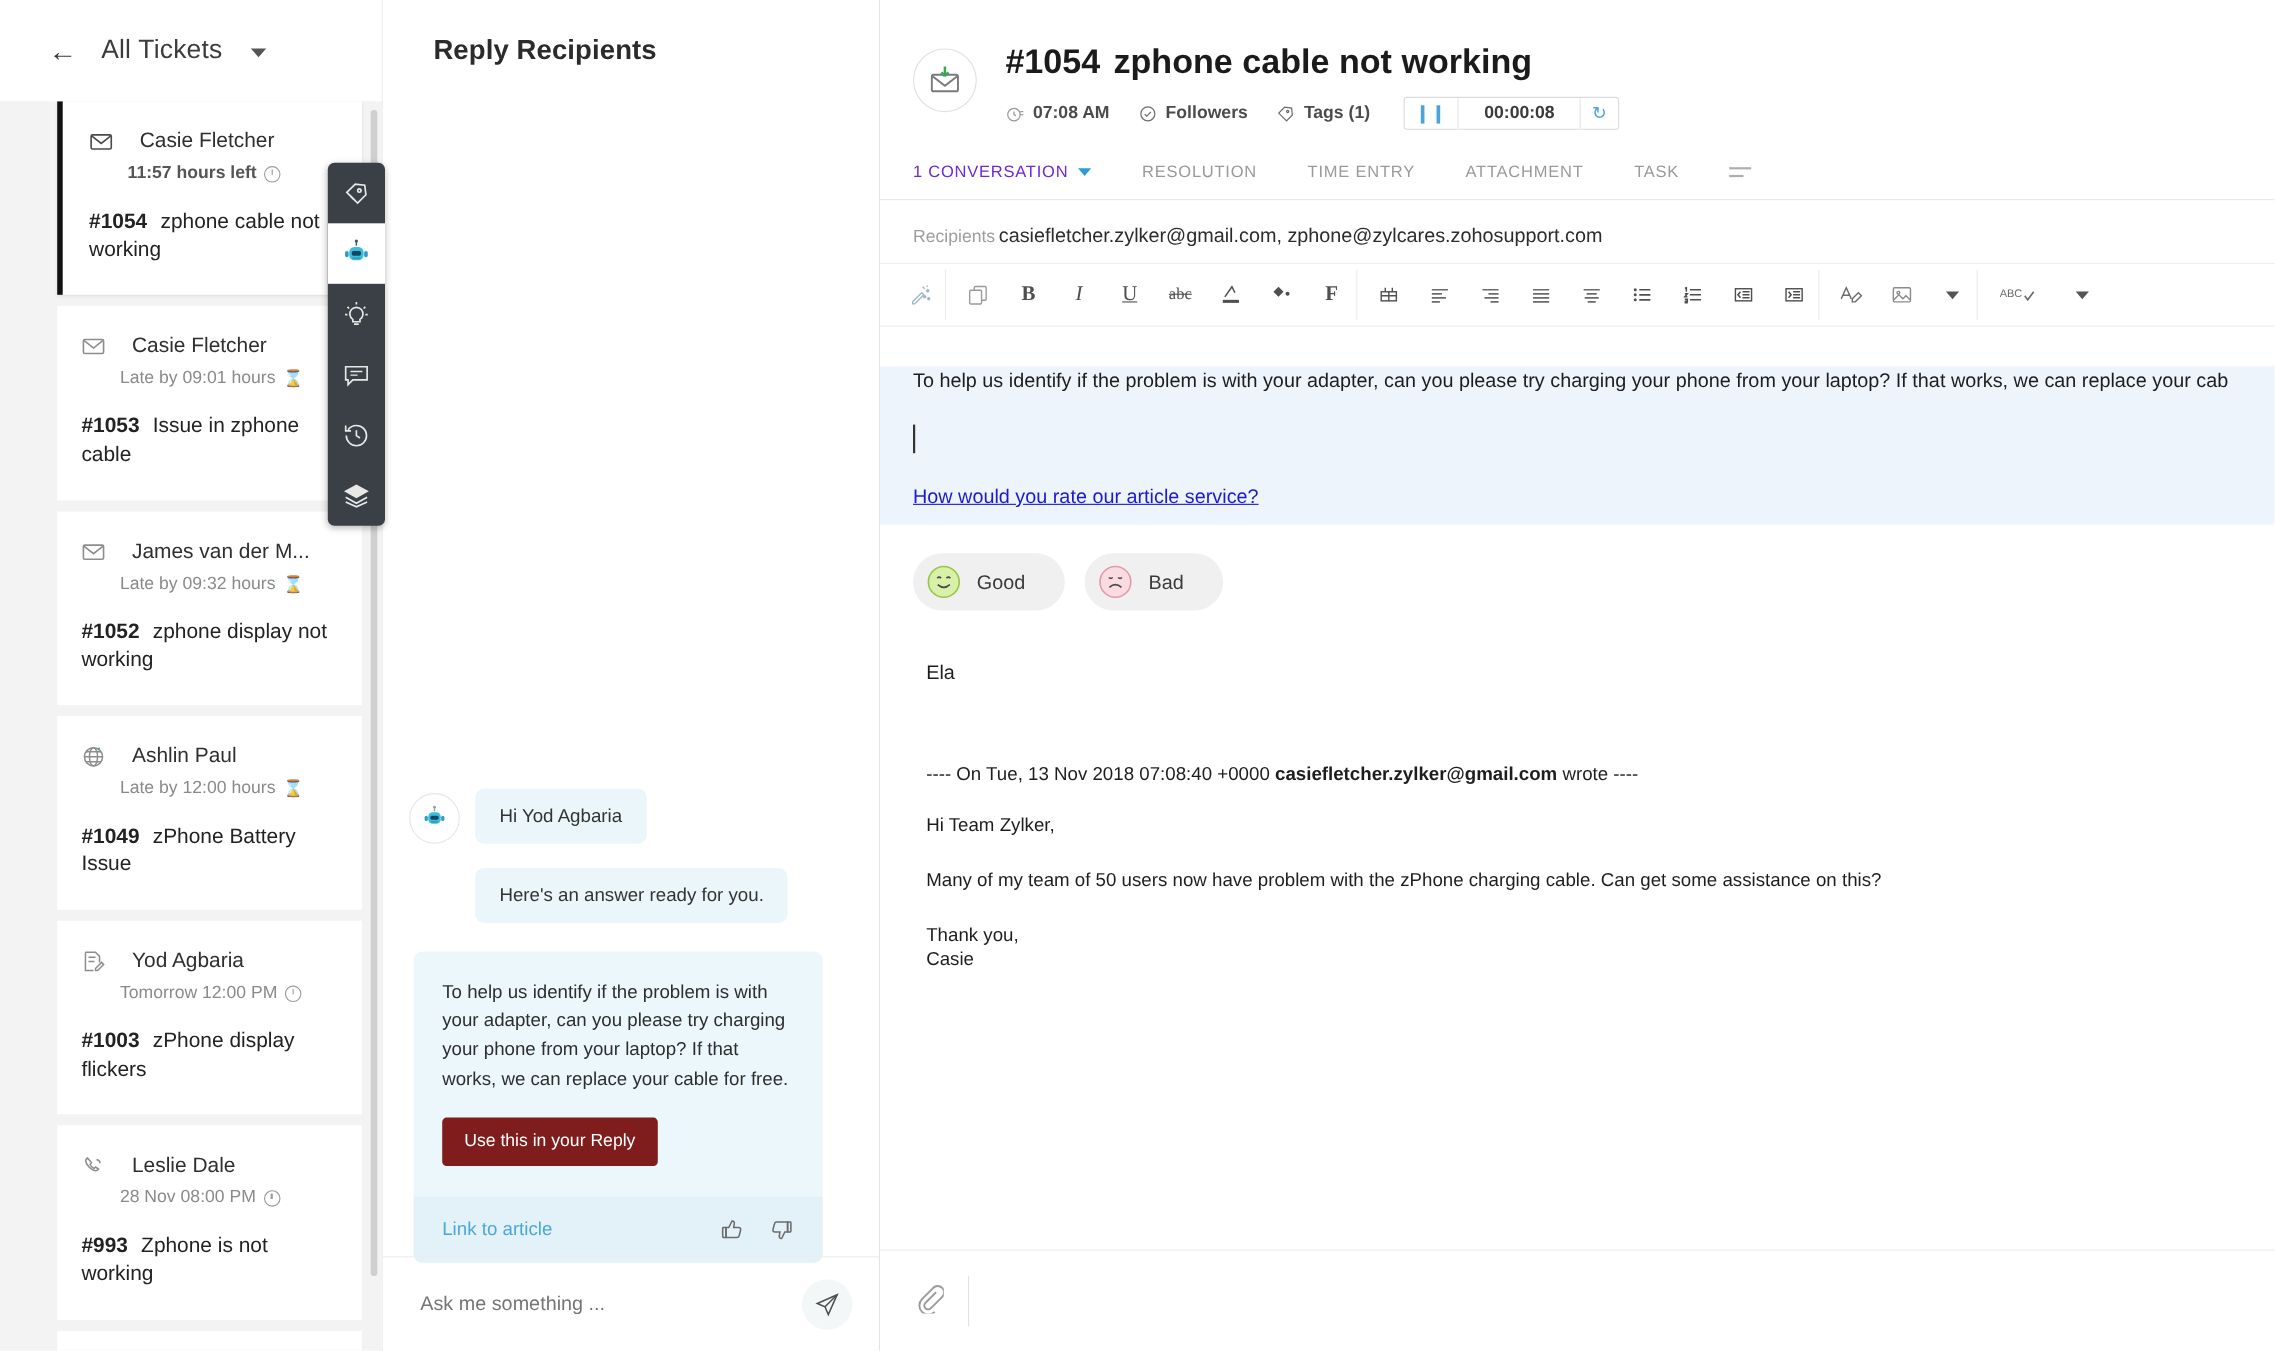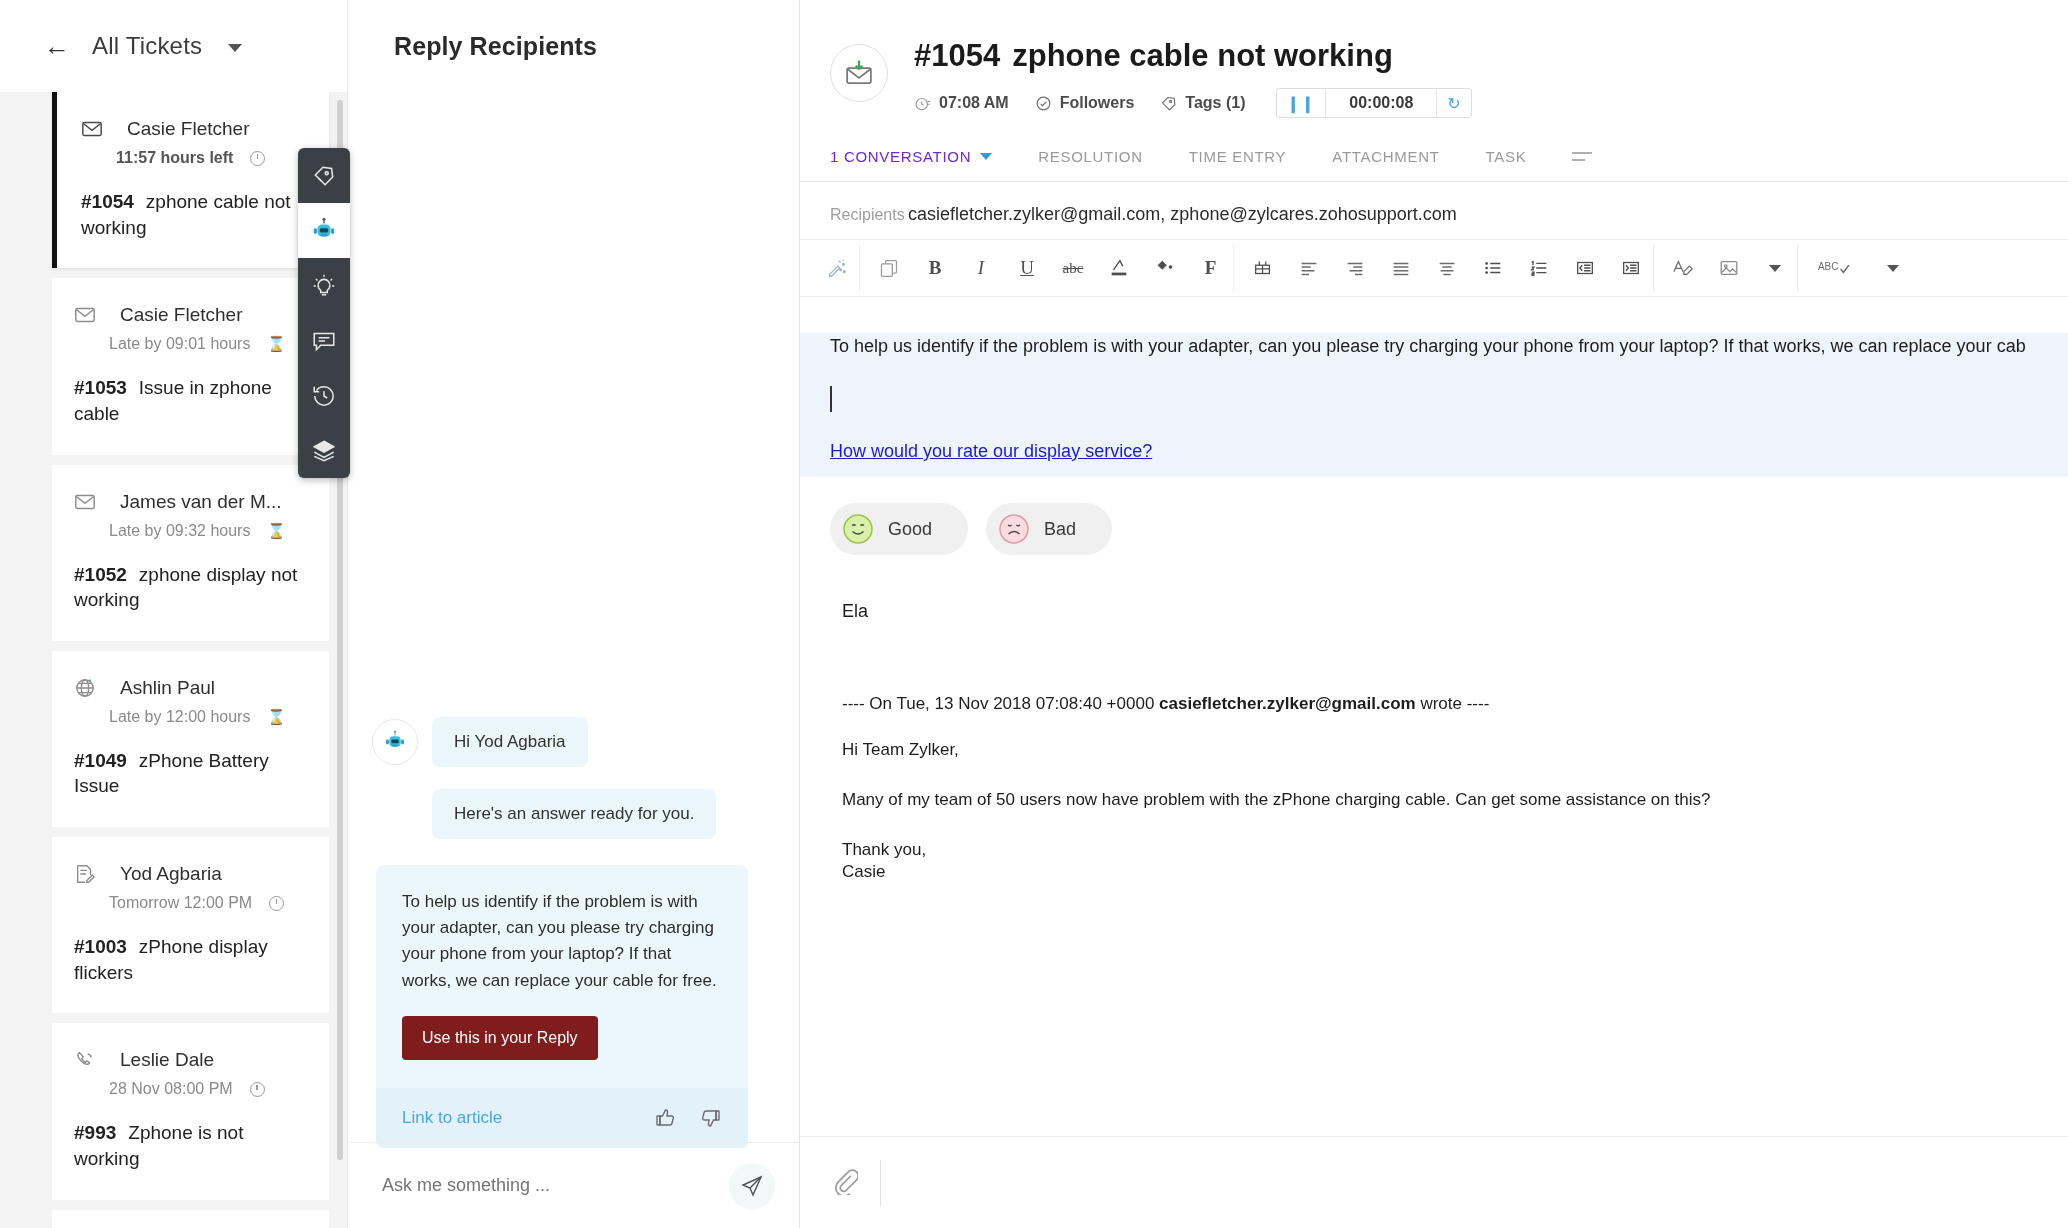--- a/index.html
+++ b/index.html
@@ -45,21 +45,21 @@
     background: #ffffff;
     margin: 0 0 10px 52px;
     padding: 26px 26px 28px 22px;
     position: relative;
     min-height: 140px;
   }
   .ticket-card.first { margin-left: 52px; border-left: 5px solid #111; padding-left: 24px; box-shadow: 0 1px 3px rgba(0,0,0,.09); }
   .tc-row1 { display: flex; align-items: flex-start; gap: 24px; }
   .tc-icon { width: 22px; height: 22px; flex: 0 0 22px; display:block; }
   .tc-name { font-size: 19px; color: #2f2f2f; font-weight: 400; }
-  .tc-due { font-size: 16px; color: #8a8a8a; margin: 9px 0 0 35px; display: flex; align-items: center; gap: 17px;}
+  .tc-due { font-size: 16px; color: #8a8a8a; margin: 9px 0 0 35px; display: flex; align-items: center; gap: 7px;}
   .tc-due.dark { color: #555; font-weight: 600; }
   .tc-subject { font-size: 19px; color: #222; margin-top: 22px; line-height: 1.35; }
   .tc-subject b { font-weight: 700; }
   .tc-subject span.sep { display: inline-block; width: 12px; }
   .hourglass { color: #d0413c; font-size: 15px; }
   .clock-glyph { display:inline-block; width: 15px; height:15px; border:1.6px solid #9a9a9a; border-radius:50%; position: relative;}
   .clock-glyph::after { content:""; position:absolute; left:5.5px; top:2.5px; width:1.4px; height:5px; background:#9a9a9a;}
   .list-scrollbar {
     position: absolute; right: 4px; top: 100px; width: 6px; height: 1060px;
     background: #cfcfcf; border-radius: 3px;
@@ -88,21 +88,21 @@
     width: 452px; flex: 0 0 452px;
     border-right: 1px solid #e4e4e4;
     position: relative;
     background: #fff;
     display: flex; flex-direction: column;
   }
   .ap-header { height: 92px; display: flex; align-items: center; padding-left: 46px; }
   .ap-title { font-size: 25px; font-weight: 700; color: #2b2b2b; letter-spacing: .1px; }
   .ap-body { flex: 1; position: relative; }
   .chat-wrap { position: absolute; left: 0; right: 0; bottom: 80px; padding: 0 24px; }
-  .chat-row { display: flex; align-items: center; gap: 14px; margin-bottom: 22px; }
+  .chat-row { display: flex; align-items: flex-end; gap: 14px; margin-bottom: 22px; }
   .bot-avatar {
     width: 46px; height: 46px; flex: 0 0 46px;
     border-radius: 50%; border: 1px solid #e3e7ea;
     display: flex; align-items: center; justify-content: center;
     background: #fff;
   }
   .bubble {
     background: #eaf6f9;
     border-radius: 8px;
     padding: 15px 22px;
@@ -660,21 +660,21 @@
           <span class="tb-caret"></span>
         </span>
     </div>
 
     <div class="compose">
       <div class="sel-band">
         <div class="cmp-line">To help us identify if the problem is with your adapter, can you please try charging your phone from your laptop? If that works, we can replace your cab</div>
         <div style="height:26px"></div>
         <div class="cmp-line"><span class="caret-bar"></span></div>
         <div style="height:18px"></div>
-        <div class="cmp-line"><a class="cmp-link" href="#">How would you rate our display service?</a></div>
+        <div class="cmp-line"><a class="cmp-link" href="#">How would you rate our article service?</a></div>
         <div style="height:12px"></div>
       </div>
 
       <div class="rate-row">
         <span class="rate-pill">
           <svg class="face" viewBox="0 0 32 32">
               <circle cx="16" cy="16" r="14" fill="#d9f0a8" stroke="#9ac44a" stroke-width="1.5"></circle>
               <path d="M10 12.5q1.8-1.6 3.6 0M18.4 12.5q1.8-1.6 3.6 0" stroke="#4a4a4a" stroke-width="1.4" fill="none"></path>
               <path d="M10.5 18.5q5.5 5 11 0" stroke="#4a4a4a" stroke-width="1.5" fill="none"></path>
             </svg>

